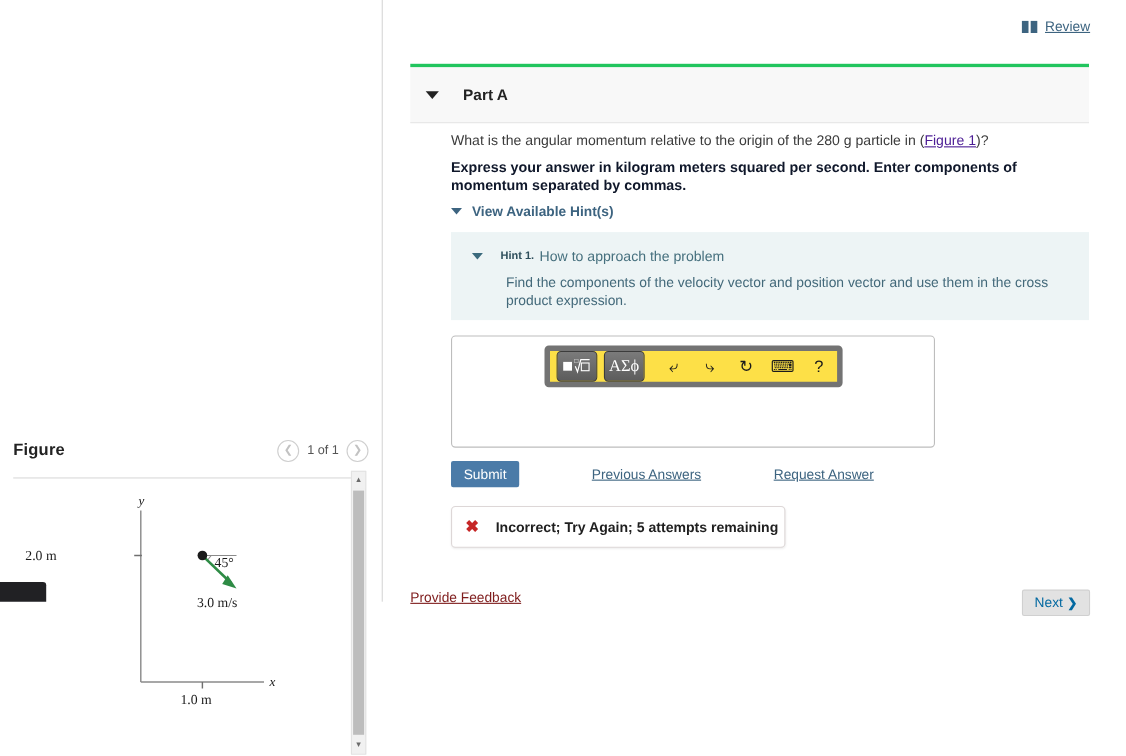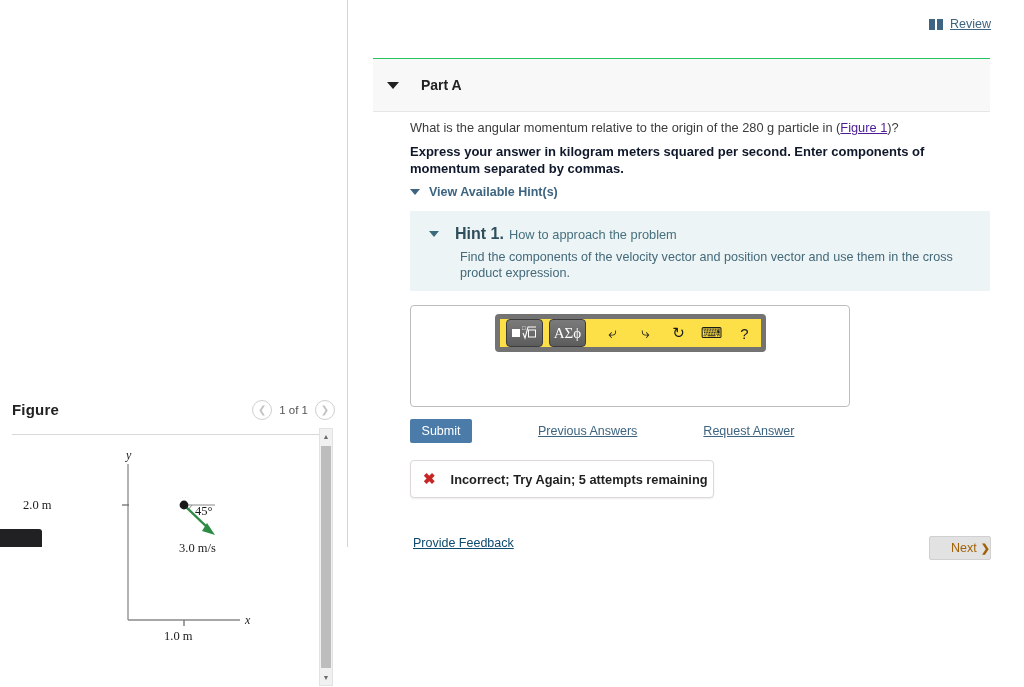--- a/index.html
+++ b/index.html
@@ -108,21 +108,21 @@
   #review-icon i.r { left: 8px; }
   #review-link {
     font-size: 12.5px; color: #3d6480;
     text-decoration: underline; cursor: pointer;
   }
 
   #part-header {
     position: absolute; left: 24px; top: 58px;
     width: 617px; height: 54px;
     background: #f8f8f8;
-    border-top: 1px solid #22c55e;
+    border-top: 3px solid #22c55e;
     border-bottom: 1px solid #e6e6e6;
     display: flex; align-items: center;
   }
   #part-caret {
     width: 0; height: 0;
     border-left: 6px solid transparent;
     border-right: 6px solid transparent;
     border-top: 7px solid #222;
     margin-left: 14px;
   }
@@ -170,21 +170,21 @@
   #hint-head {
     position: absolute; left: 19px; top: 14px;
     display: flex; align-items: center; gap: 16px;
   }
   #hint-caret {
     width: 0; height: 0;
     border-left: 5px solid transparent;
     border-right: 5px solid transparent;
     border-top: 6px solid #3b6a7d;
   }
-  #hint-num { font-size: 16px; font-weight: bold; color: #2f4f5c; }
+  #hint-num { font-size: 10px; font-weight: bold; color: #2f4f5c; }
   #hint-title { font-size: 12.8px; color: #46707e; margin-left: -11px; }
   #hint-body {
     position: absolute; left: 50px; top: 38px;
     width: 500px;
     font-size: 12.6px; color: #43697a; line-height: 16px;
   }
 
   
   #answer-box {
     position: absolute; left: 61px; top: 305px;
@@ -283,31 +283,31 @@
     margin-left: 12px;
     color: #c62626; font-size: 15px; font-weight: bold;
   }
   #feedback-text {
     margin-left: 15px;
     font-size: 12.8px; font-weight: bold; color: #1f1f1f;
   }
 
   #provide-feedback {
     position: absolute; left: 24px; top: 536px;
-    font-size: 12.5px; color: #0c4a6e;
-    text-decoration: underline; cursor: pointer; margin-left: 40px;
+    font-size: 12.5px; color: #7f1d1d;
+    text-decoration: underline; cursor: pointer;
   }
   #next-button {
     position: absolute; right: 33px; top: 536px;
     width: 62px; height: 24px;
     background: #e2e2e2;
     border: 1px solid #d0d0d0;
     border-radius: 2px;
-    color: #a16207; font-size: 12.5px;
-    display: flex; align-items: center; justify-content: flex-end;
+    color: #0369a1; font-size: 12.5px;
+    display: flex; align-items: center; justify-content: center;
     gap: 4px;
     cursor: pointer;
   }
   #next-chevron { font-size: 11px; font-weight: bold; }
 </style>
 </head>
 <body>
 
 <div id="app">
 

